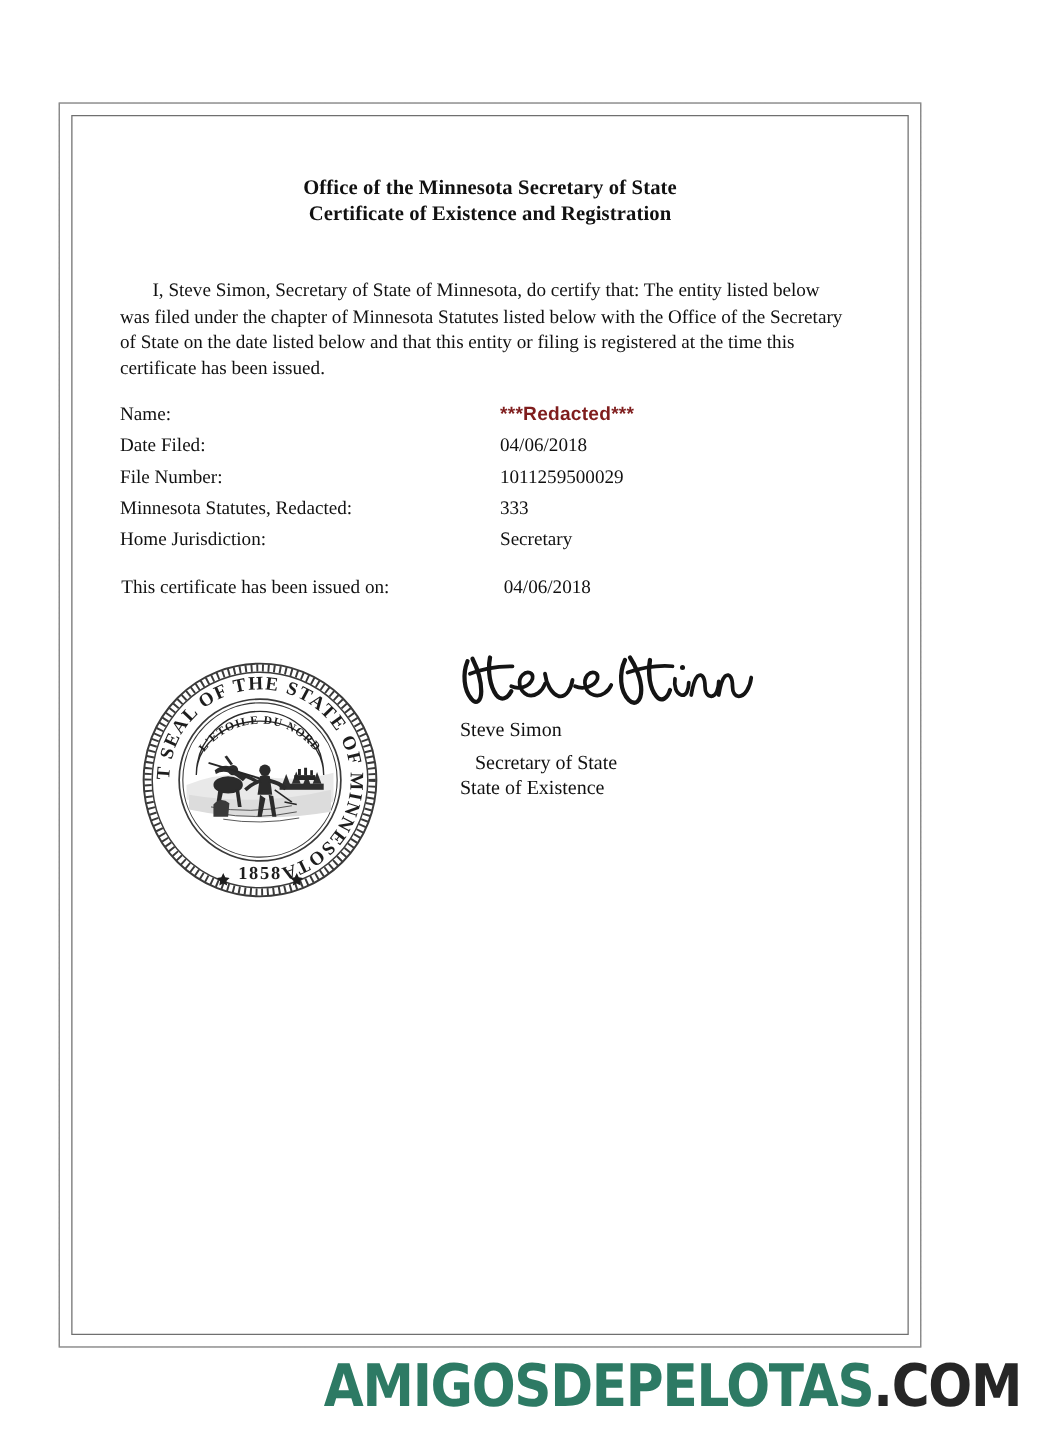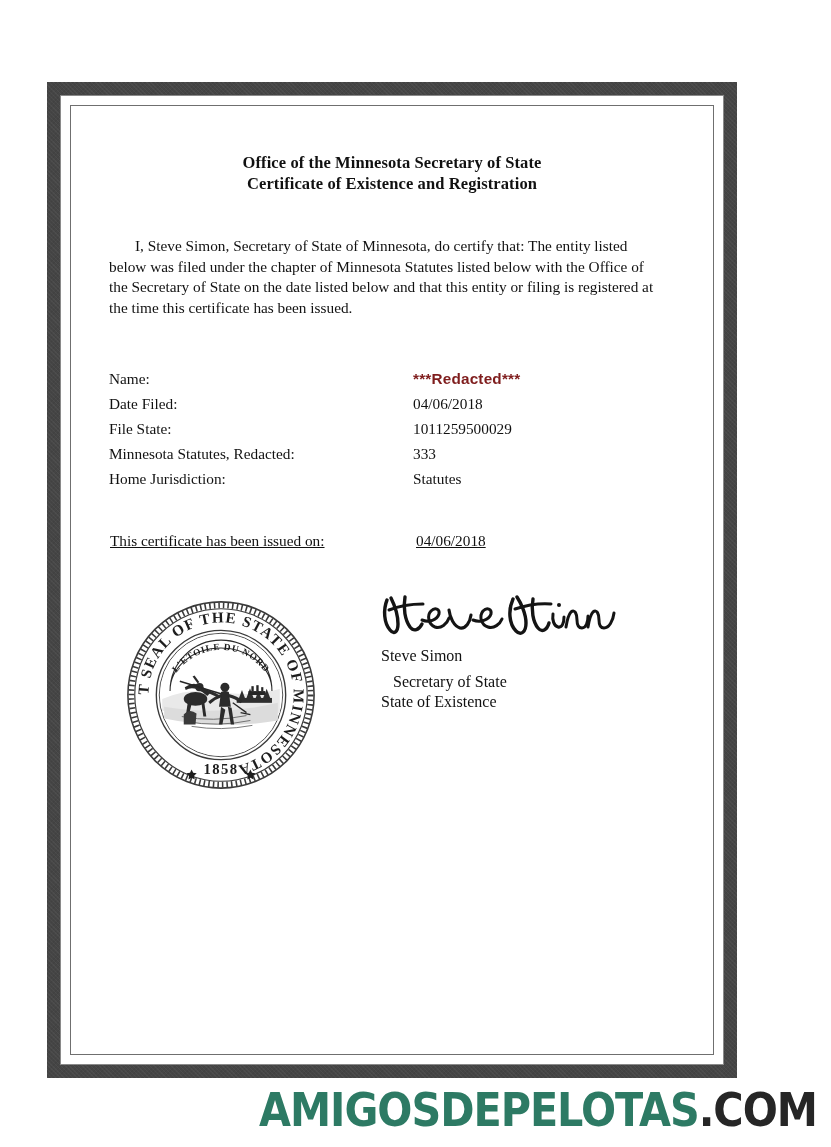--- a/index.html
+++ b/index.html
@@ -18,21 +18,20 @@
 
   
   #certificate-frame {
     position: absolute;
     left: 47px;
     top: 82px;
     width: 690px;
     height: 996px;
     background: #454545;
     box-sizing: border-box;
-    padding: 13px;
   }
   
   #certificate-frame::before {
     content: "";
     position: absolute;
     left: 0; top: 0; right: 0; bottom: 0;
     background-image:
       repeating-linear-gradient(45deg, rgba(255,255,255,.045) 0 1px, transparent 1px 3px),
       repeating-linear-gradient(-45deg, rgba(0,0,0,.05) 0 1px, transparent 1px 3px);
     pointer-events: none;
@@ -85,21 +84,21 @@
     margin: 42px 0 12px 0;
     font-size: 15.3px;
     line-height: 20.6px;
     text-indent: 26px;
     text-align: left;
     padding-right: 14px;
   }
 
   
   #details-table {
-    margin-top: 52px;
+    margin-top: 18px;
     border-collapse: collapse;
     table-layout: fixed;
     width: 100%;
   }
   #details-table td {
     padding: 0 0 6.5px 0;
     font-size: 15.3px;
     line-height: 18.5px;
     vertical-align: top;
   }
@@ -107,25 +106,24 @@
   .field-value { width: auto; }
   .value-redacted {
     font-family: "Liberation Sans", "DejaVu Sans", sans-serif;
     color: #7f1d1d;
     font-size: 14.6px;
     letter-spacing: .2px;
     font-weight: bold;
   }
 
   #issuance-line {
-    margin-top: 36px;
+    margin-top: 12px;
     width: 100%;
     border-collapse: collapse;
     table-layout: fixed;
-    text-decoration: underline;
   }
   #issuance-line td {
     font-size: 15.3px;
     line-height: 18.5px;
     vertical-align: top;
   }
 
   
   #attestation-row {
     position: relative;
@@ -200,30 +198,30 @@
           <tbody>
             <tr>
               <td class="field-label">Name:</td>
               <td class="field-value value-redacted">***Redacted***</td>
             </tr>
             <tr>
               <td class="field-label">Date Filed:</td>
               <td class="field-value">04/06/2018</td>
             </tr>
             <tr>
-              <td class="field-label">File State:</td>
+              <td class="field-label">File Number:</td>
               <td class="field-value">1011259500029</td>
             </tr>
             <tr>
               <td class="field-label">Minnesota Statutes, Redacted:</td>
               <td class="field-value">333</td>
             </tr>
             <tr>
               <td class="field-label">Home Jurisdiction:</td>
-              <td class="field-value">Statutes</td>
+              <td class="field-value">Secretary</td>
             </tr>
           </tbody>
         </table>
 
         <table id="issuance-line">
           <tbody>
             <tr>
               <td class="field-label">This certificate has been issued on:</td>
               <td class="field-value">04/06/2018</td>
             </tr>

